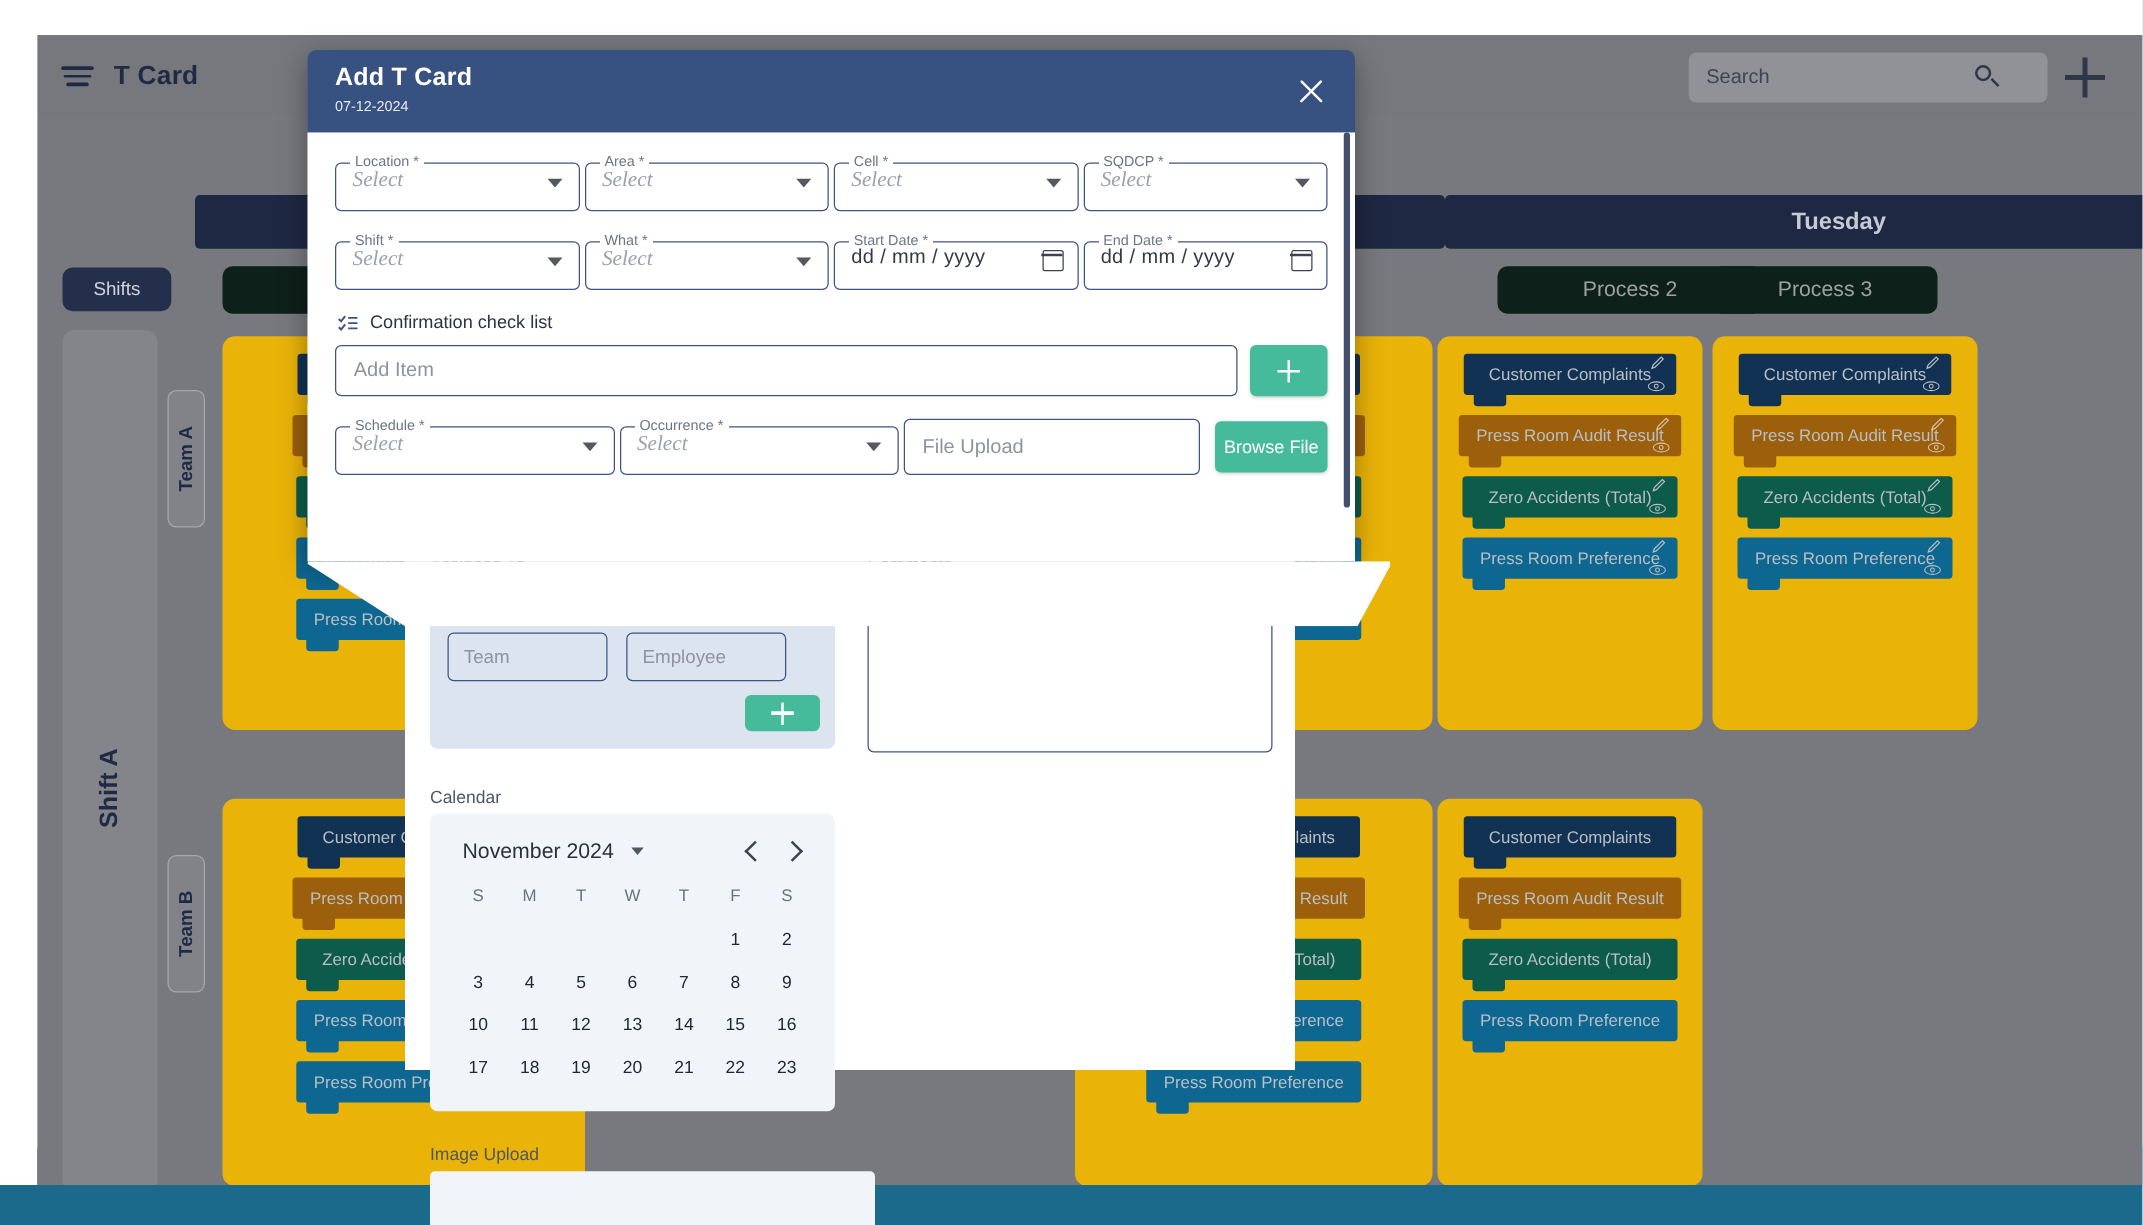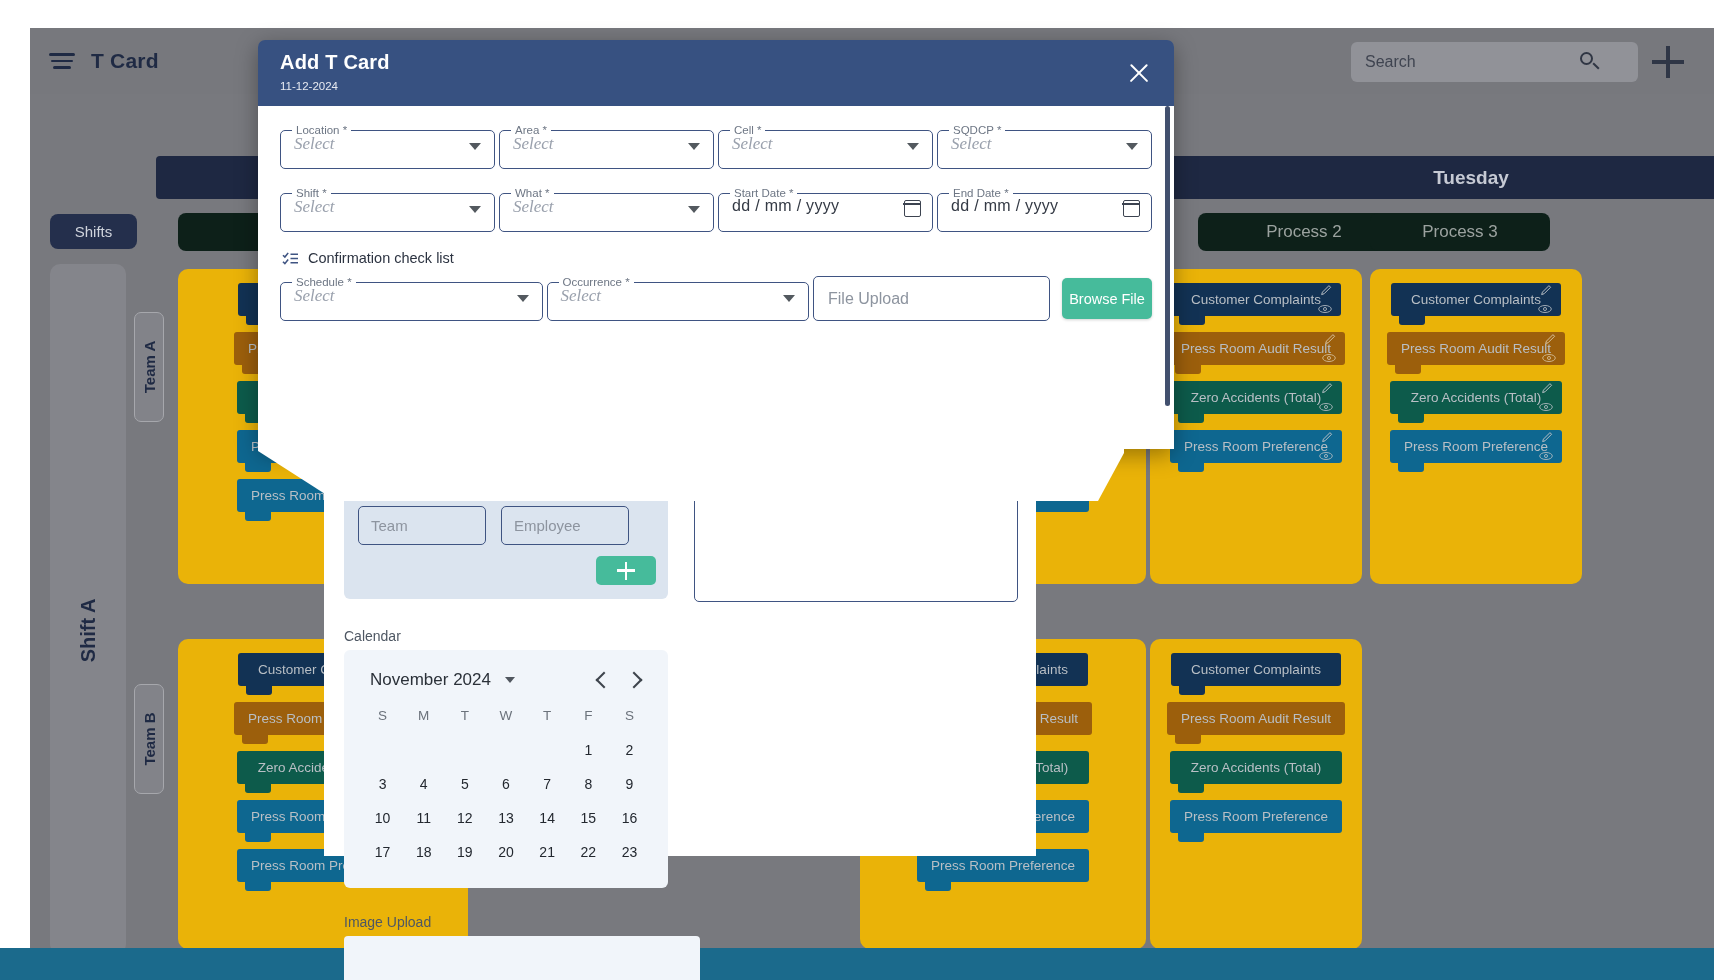--- a/index.html
+++ b/index.html
@@ -168,22 +168,22 @@
     width: 14px; height: 10px;
   }
   .c-navy { background: #123254; }
   .c-orange { background: #9c5f0c; }
   .c-green { background: #0d5b4b; }
   .c-blue { background: #0e6790; }
 
   
   .modal {
     position: absolute;
-    left: 258px; top: 40px;
-    width: 916px;
+    left: 246px; top: 40px;
+    width: 838px;
     border-radius: 7px;
     box-shadow: 0 6px 22px rgba(0,0,0,.35);
     z-index: 40;
     overflow: visible;
   }
   .modal-head {
     height: 66px; background: #375181;
     border-radius: 7px 7px 0 0;
     position: relative;
     padding: 11px 0 0 22px;
@@ -675,21 +675,21 @@
               <span class="tab-notch"></span>
             </div>
         </div>
       </div>
     </div>
   </div>
 
   <div class="modal">
     <div class="modal-head">
       <div class="modal-title">Add T Card</div>
-      <div class="modal-date">11-12-2024</div>
+      <div class="modal-date">07-12-2024</div>
       <div class="modal-close"></div>
     </div>
 
     <div class="modal-body">
 
       <div class="row">
         <div class="field">
           <fieldset>
               <legend>Location *</legend>
             </fieldset>
@@ -752,20 +752,24 @@
 
       <div class="checklist-label">
         <svg class="chk-icon" viewBox="0 0 18 16">
           <path d="M1 4.5 L3 6.5 L6.5 2" fill="none" stroke="#3f5482" stroke-width="1.7"></path>
           <path d="M1 11.5 L3 13.5 L6.5 9" fill="none" stroke="#3f5482" stroke-width="1.7"></path>
           <path d="M9 3.5 H17 M9 8 H17 M9 12.5 H17" stroke="#3f5482" stroke-width="1.6"></path>
         </svg>
         <span>Confirmation check list</span>
       </div>
 
+      <div class="add-row">
+        <input class="additem" placeholder="Add Item" style="">
+        <button class="btn-plus"></button>
+      </div>
 
       <div class="row" style="margin-bottom:4px;">
         <div class="field">
           <fieldset>
               <legend>Schedule *</legend>
             </fieldset>
           <div class="val">Select</div>
           <div class="caret"></div>
         </div>
         <div class="field">

